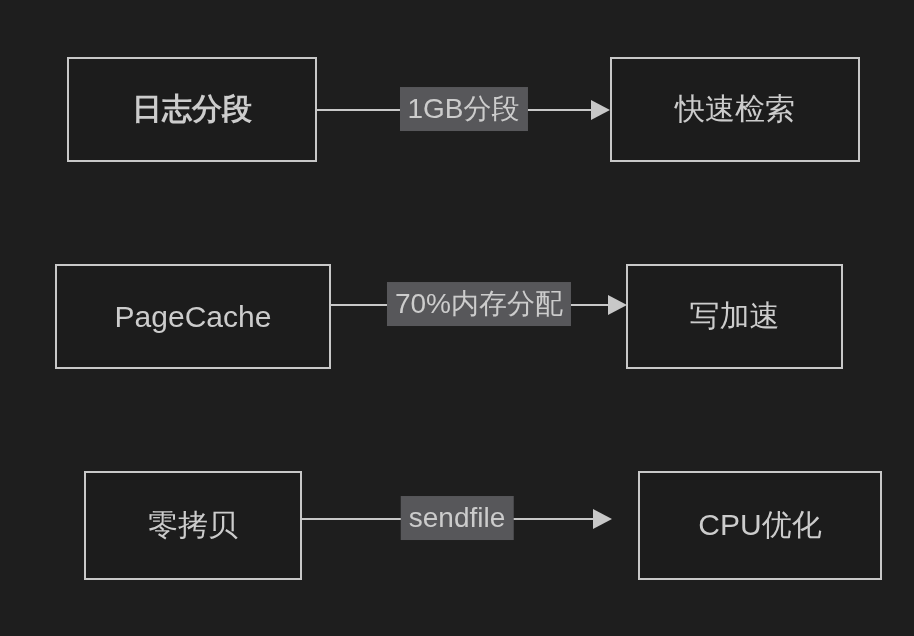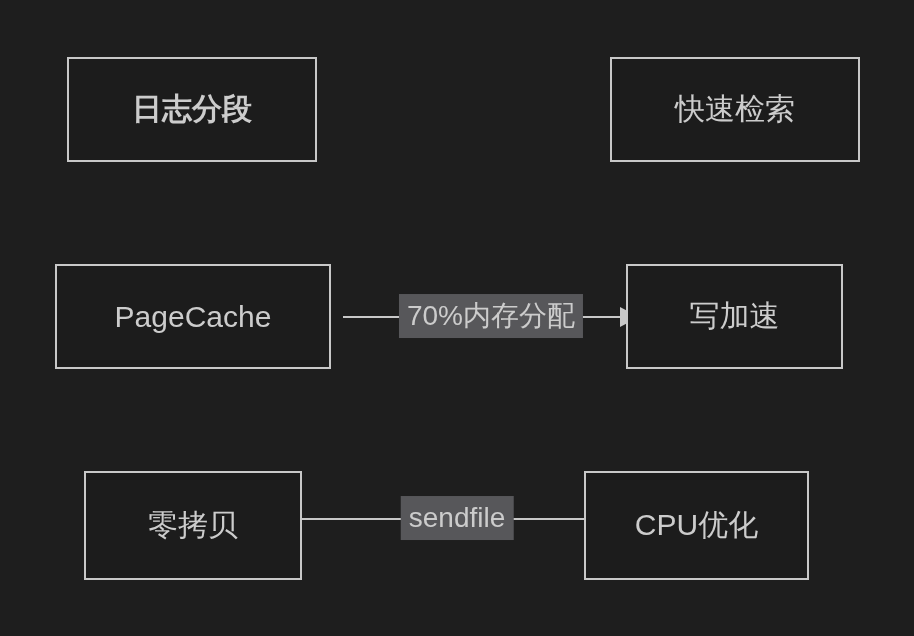--- a/index.html
+++ b/index.html
@@ -63,34 +63,39 @@
     line-height: 1.15;
     padding: 6px 8px;
     white-space: nowrap;
   }
   
   .r0-left  { left: 67px;  top: 57px;  width: 250px; height: 105px; font-weight: bold; }
   .r0-conn  { left: 317px; top: 57px;  width: 293px; height: 105px; }
   .r0-right { left: 610px; top: 57px;  width: 250px; height: 105px; }
   
   .r1-left  { left: 55px;  top: 264px; width: 276px; height: 105px; }
-  .r1-conn  { left: 331px; top: 264px; width: 296px; height: 105px; margin-left: 12px; }
+  .r1-conn  { left: 331px; top: 252px; width: 296px; height: 105px; }
   .r1-right { left: 626px; top: 264px; width: 217px; height: 105px; }
   
   .r2-left  { left: 84px;  top: 471px; width: 218px; height: 109px; }
   .r2-conn  { left: 302px; top: 464px; width: 310px; height: 109px; }
-  .r2-right { left: 584px; top: 471px; width: 225px; height: 109px; }
+  .r2-right { left: 638px; top: 471px; width: 244px; height: 109px; }
 </style>
 </head>
 <body>
 
 <div class="canvas">
 
   <div class="node r0-left">
     <span class="node-label">日志分段</span>
+  </div>
+  <div class="connector r0-conn">
+    <div class="line"></div>
+    <div class="edge-label">1GB分段</div>
+    <div class="arrowhead"></div>
   </div>
   <div class="node r1-left">
     <span class="node-label">PageCache</span>
   </div>
 
   <div class="node r0-right">
     <span class="node-label">快速检索</span>
   </div>
   <div class="connector r1-conn">
     <div class="line"></div>

